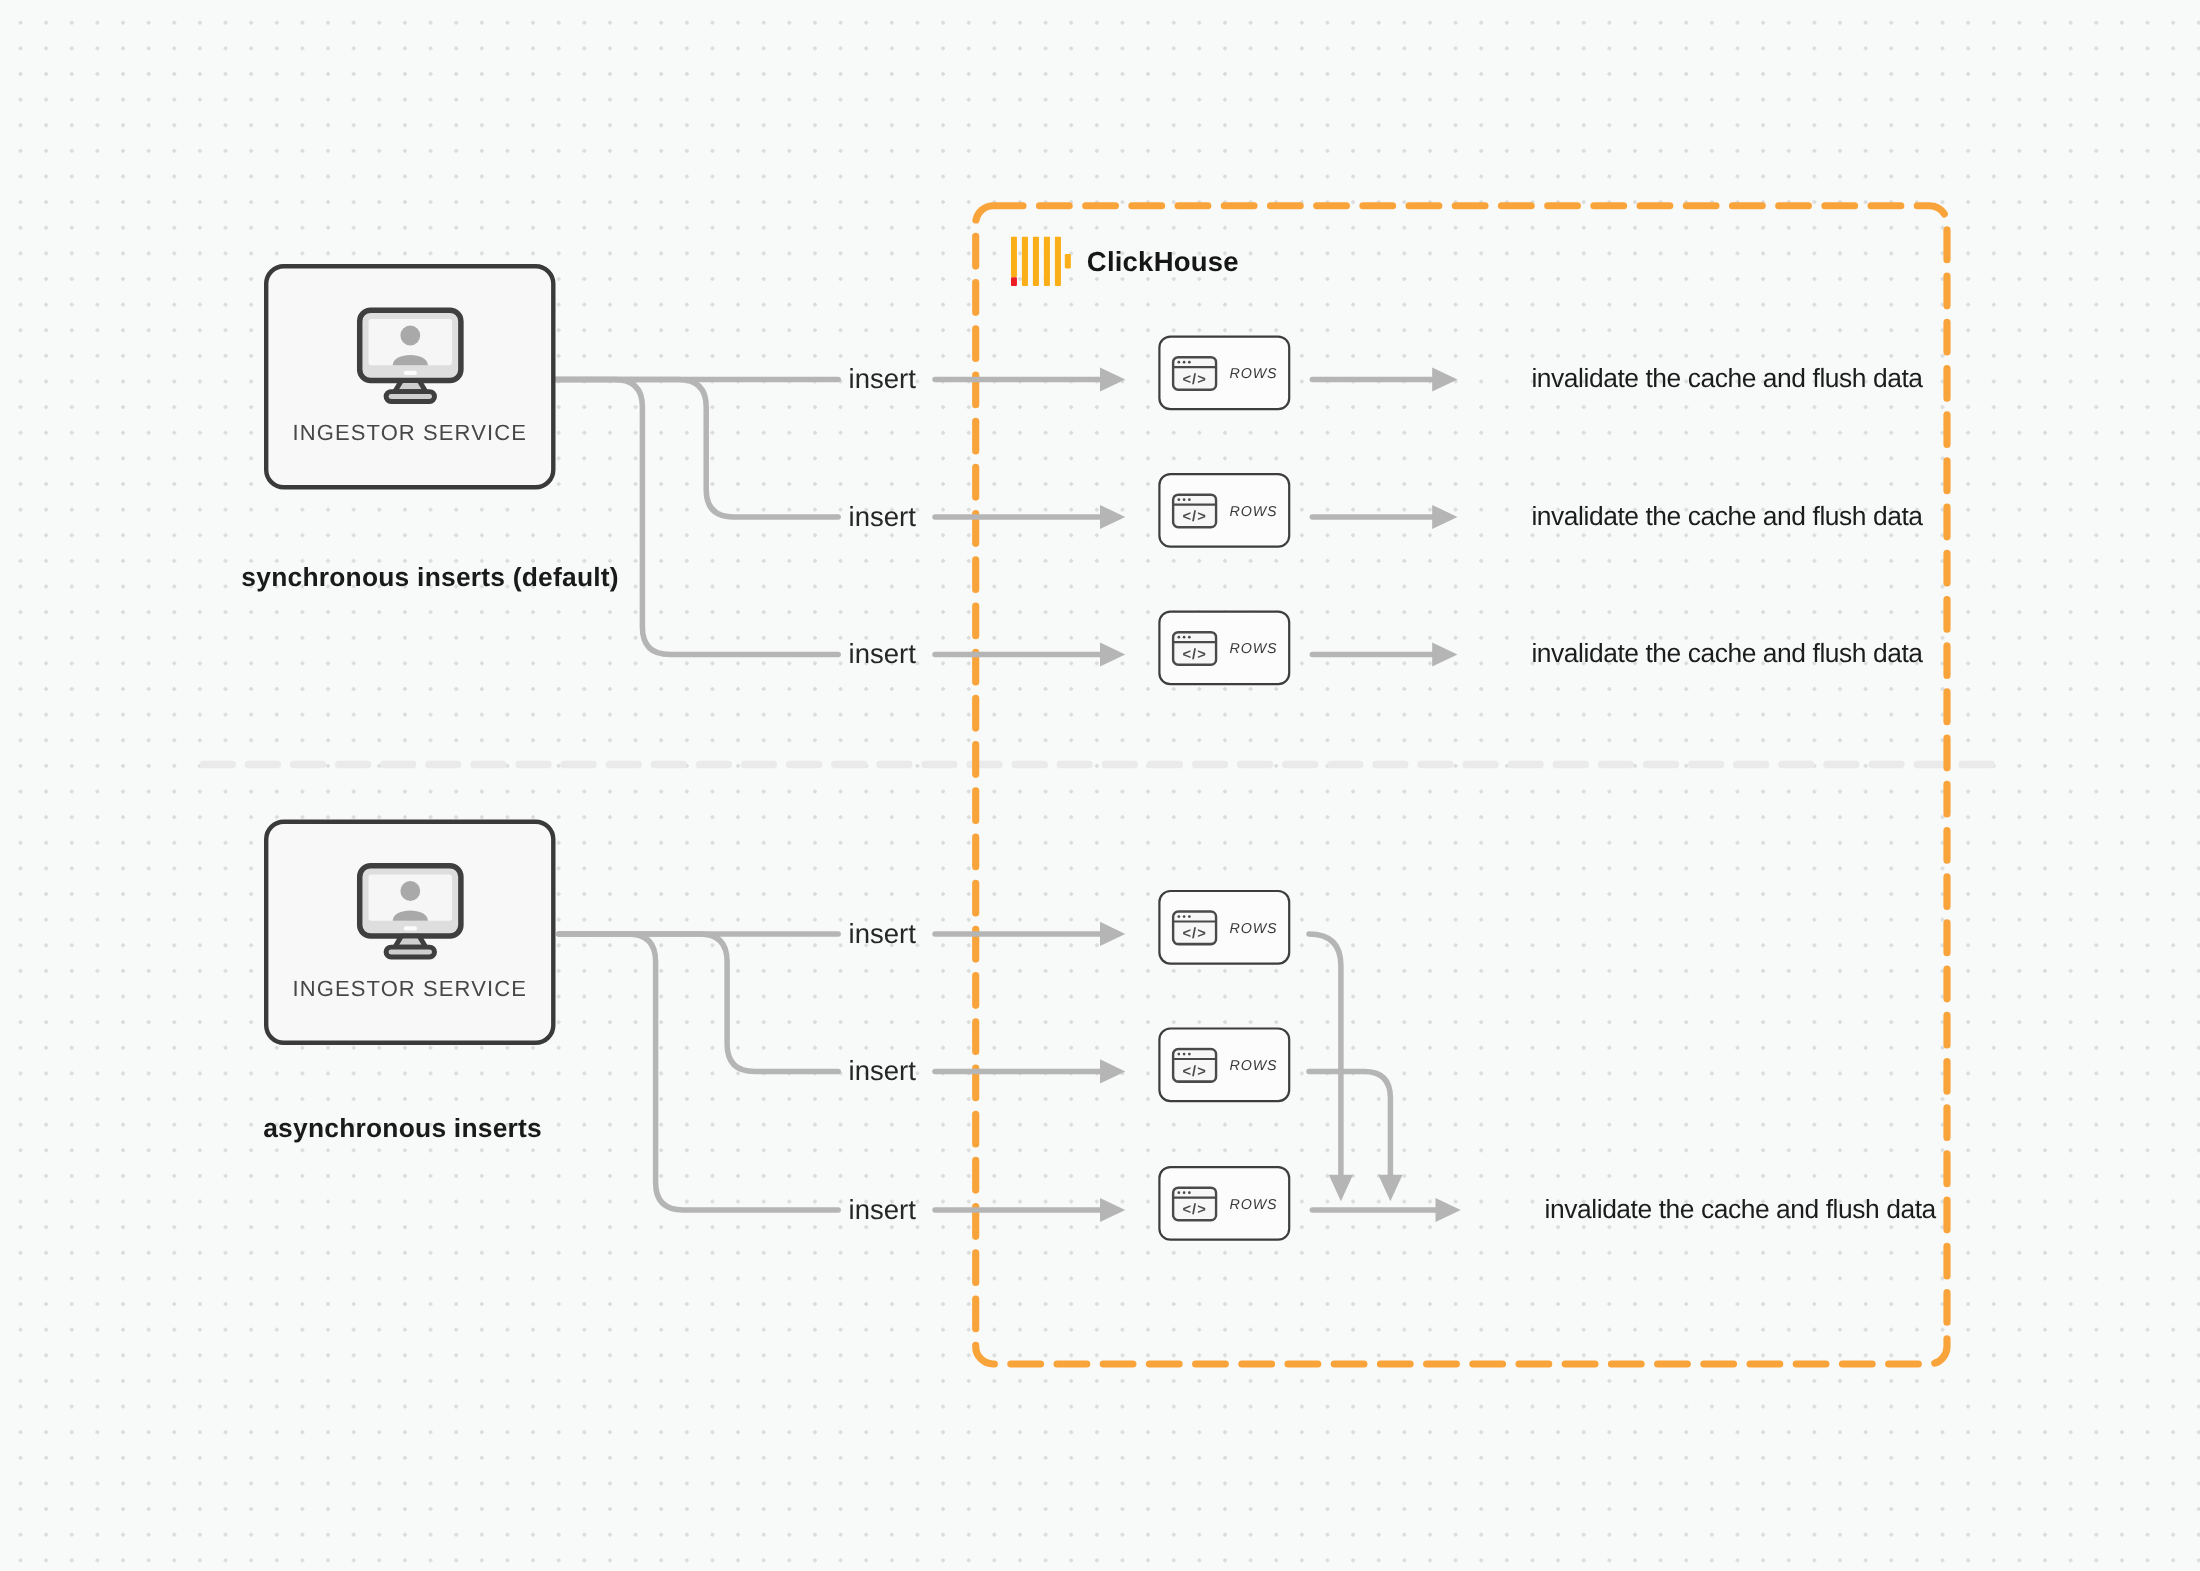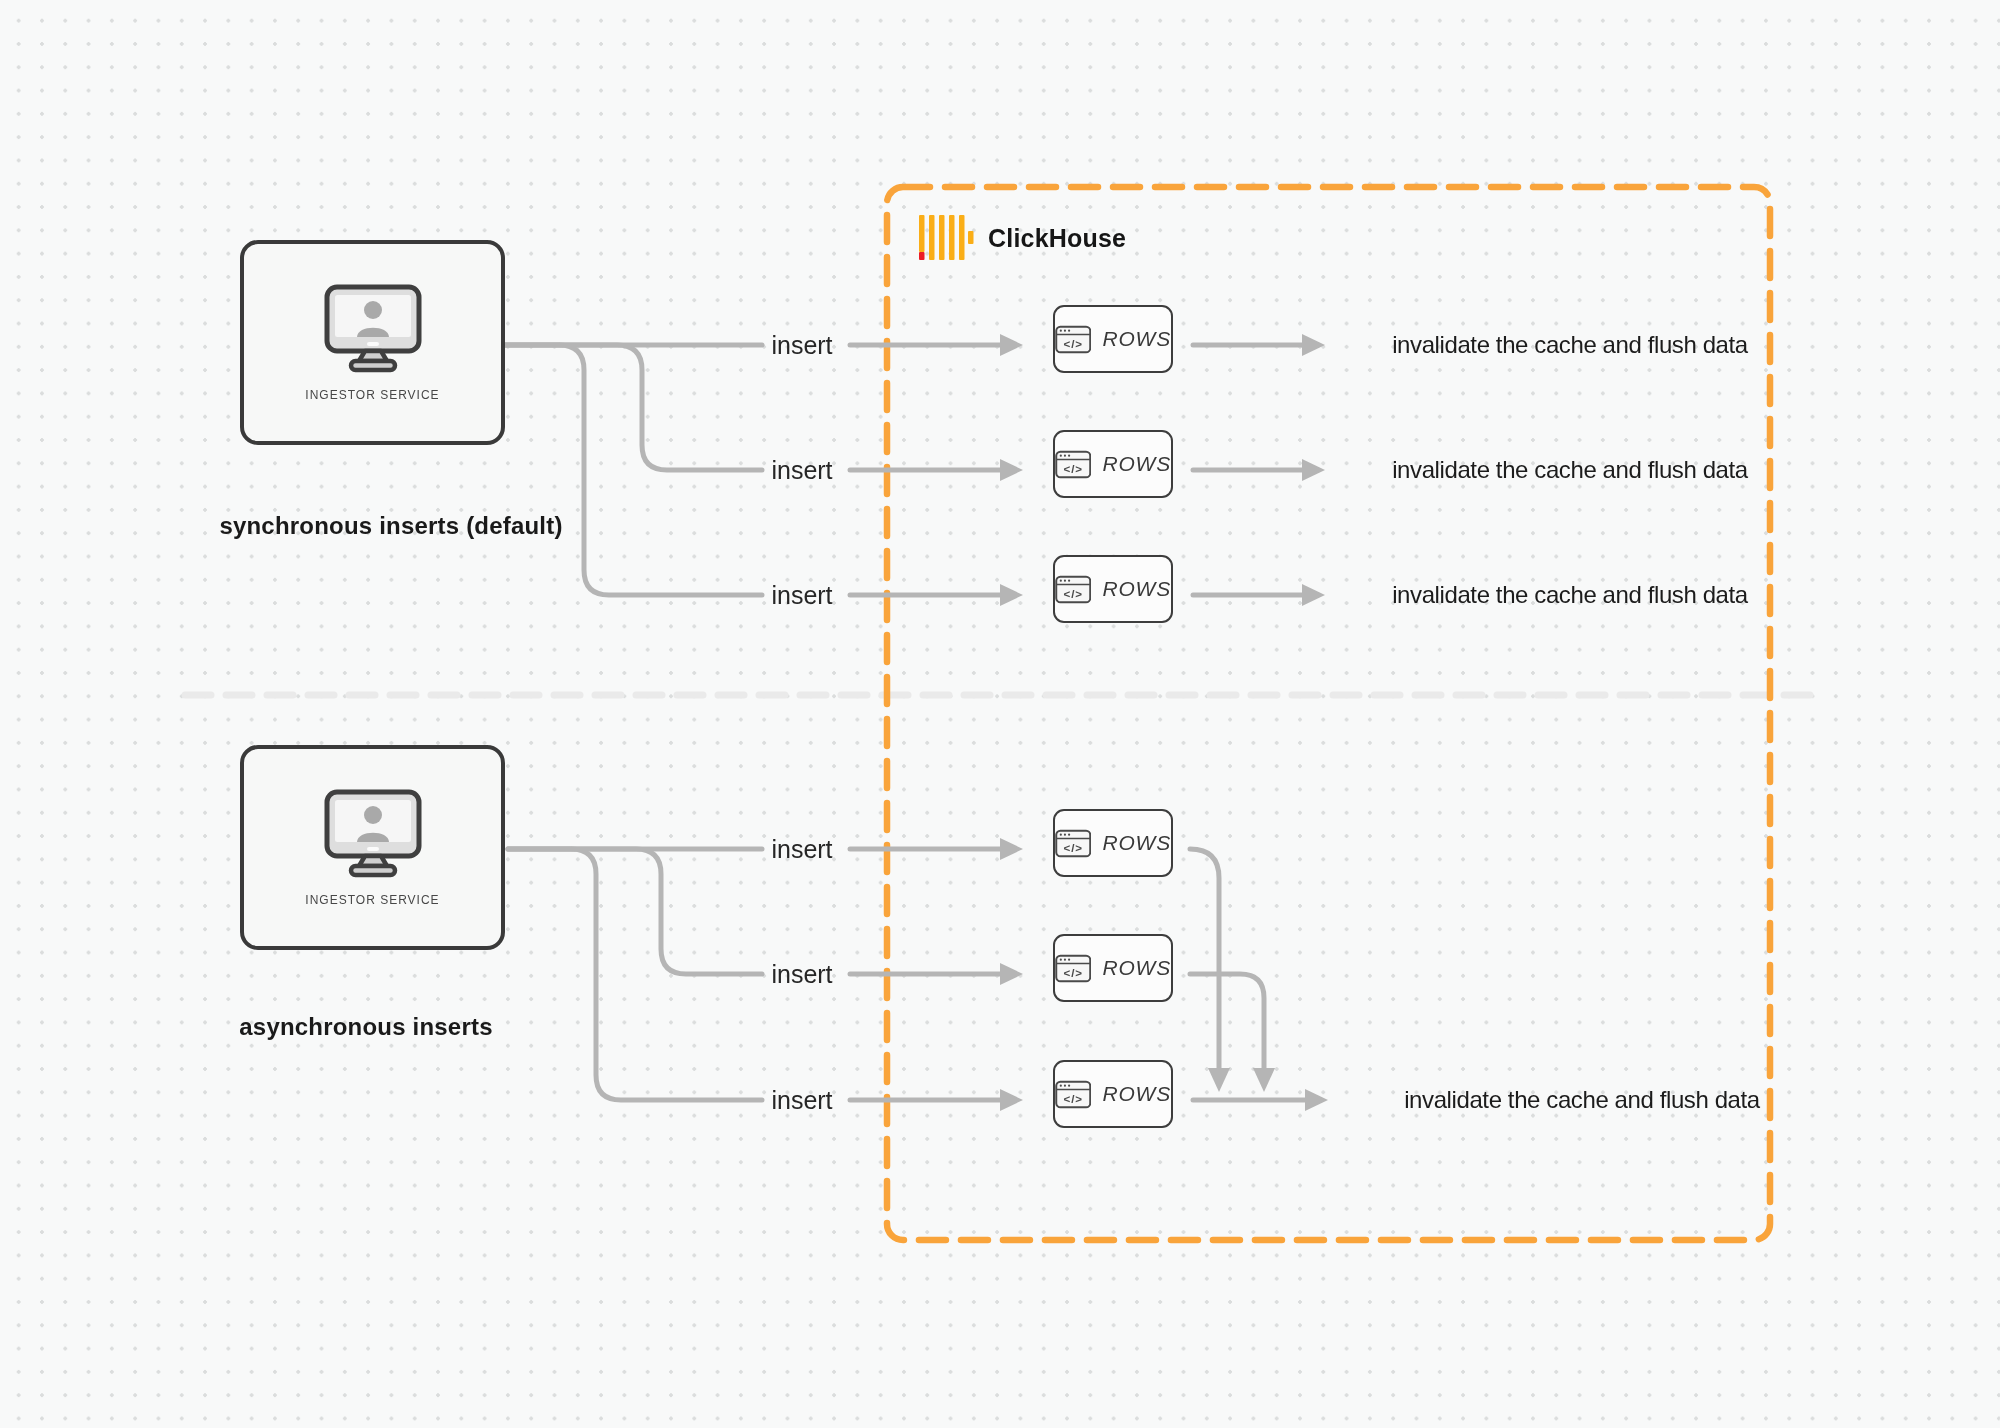--- a/index.html
+++ b/index.html
@@ -22,21 +22,21 @@
   .c-line{fill:none;stroke:var(--connector-gray);stroke-width:5;stroke-linecap:round;}
   .c-head{fill:var(--connector-gray);stroke:none;}
   .boundary{fill:none;stroke:var(--accent-orange);stroke-width:6.5;stroke-dasharray:27 15;stroke-linecap:round;}
   .divider{fill:none;stroke:#EAEAEA;stroke-width:7;stroke-dasharray:26 15;stroke-linecap:round;}
 
   .ingestor-box{
     position:absolute;width:265px;height:205px;box-sizing:border-box;
     background:#F7F8F7;border:4.5px solid #3A3A3A;border-radius:18px;
     display:flex;flex-direction:column;align-items:center;justify-content:center;gap:12px;
   }
-  .ingestor-label{font-size:12px;letter-spacing:1px;color:#474747;}
+  .ingestor-label{font-size:20px;letter-spacing:1px;color:#474747;}
 
   .caption{
     position:absolute;width:440px;text-align:center;
     font-size:24px;font-weight:bold;color:#1A1A1A;letter-spacing:0.2px;
   }
 
   .ch-logo{position:absolute;left:919px;top:213px;display:flex;align-items:center;gap:14px;height:50px;}
   .ch-title{font-size:25px;font-weight:600;color:#161616;letter-spacing:0.2px;}
   .bar{fill:var(--logo-yellow);}
   .bar-red{fill:var(--logo-red);}
@@ -44,21 +44,21 @@
   .rows-card{
     position:absolute;left:1053px;width:120px;height:68px;box-sizing:border-box;
     background:#FCFCFC;border:2.5px solid #3D3D3D;border-radius:11px;
     display:flex;align-items:center;justify-content:center;gap:11px;
   }
   .rows-card::before{
     content:"";position:absolute;left:5px;top:5px;width:100%;height:100%;
     background:#EDEDED;border:2.5px solid #3D3D3D;border-radius:11px;box-sizing:border-box;
     z-index:-1;
   }
-  .rows-label{font-size:21px;font-style:italic;font-weight:500;color:#3A3A3A;letter-spacing:0.8px;}
+  .rows-label{font-size:13px;font-style:italic;font-weight:500;color:#3A3A3A;letter-spacing:0.8px;}
   .browser-icon .bi-frame{fill:#F7F7F7;stroke:#4A4A4A;stroke-width:2.4px;}
   .browser-icon .bi-line{stroke:#4A4A4A;stroke-width:2px;}
   .browser-icon circle{fill:#4A4A4A;}
   .browser-icon .bi-code{font-size:14px;font-weight:600;fill:#4A4A4A;text-anchor:middle;letter-spacing:1px;}
 
   .flow-label{
     position:absolute;height:34px;line-height:34px;
     font-size:25px;color:#262626;
   }
   .insert-label{left:712px;width:180px;text-align:center;}

